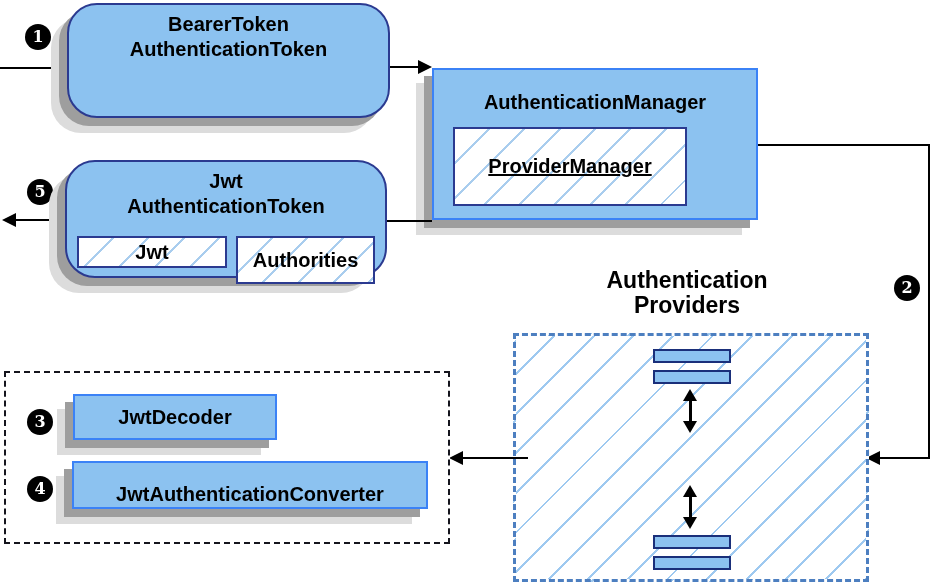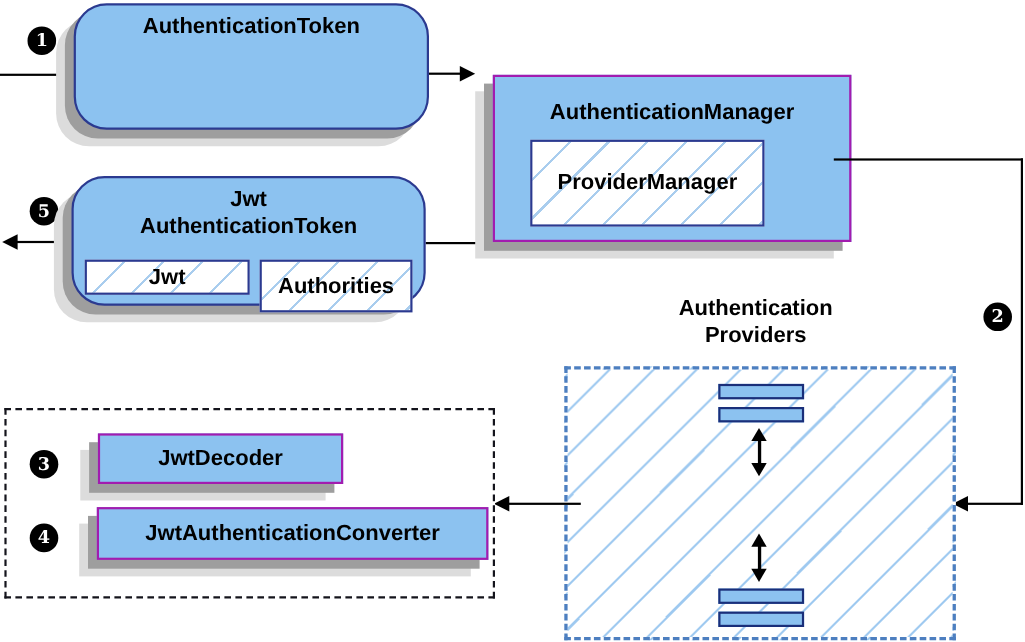--- a/index.html
+++ b/index.html
@@ -3,21 +3,21 @@
 <meta charset="utf-8">
 <style>
   html,body{margin:0;padding:0;background:#fff;}
   #stage{
     position:relative;width:932px;height:584px;background:#ffffff;overflow:hidden;
     font-family:"Liberation Sans","DejaVu Sans",sans-serif;color:#000;
   }
   
   .node{position:absolute;box-sizing:border-box;background:#8cc2f0;}
   .rounded{border:2.5px solid #2b3a90;border-radius:30px;}
-  .rect{border:2px solid #a21caf;margin-left:16px;}
+  .rect{border:2px solid #3b82f6;}
   .shadow{box-shadow:-8px 8px 0 0 #9e9e9e,-16px 15px 0 0 #dcdcdc;}
   .title{font-weight:bold;font-size:20px;line-height:25px;text-align:center;}
   .chip{
     position:absolute;box-sizing:border-box;border:2px solid #2b3a90;
     background-color:#fff;
     background-image:repeating-linear-gradient(135deg,rgba(0,0,0,0) 0px,rgba(0,0,0,0) 23px,#a9cdee 23px,#a9cdee 25px);
     font-weight:bold;font-size:20px;text-align:center;
     display:flex;align-items:center;justify-content:center;
   }
   .hatch-big{
@@ -34,43 +34,44 @@
   .ah-down{border-left:7px solid transparent;border-right:7px solid transparent;border-top:12px solid #000;}
   
   .badge{
     position:absolute;width:26px;height:26px;border-radius:50%;background:#000;color:#fff;
     font-weight:bold;font-size:16px;line-height:26px;text-align:center;
     font-family:"DejaVu Serif","Liberation Serif",serif;
   }
   
   .dash-blue{position:absolute;box-sizing:border-box;border:3px dashed #4d7fc0;}
   .dash-black{position:absolute;box-sizing:border-box;border:2px dashed #14141c;background:#fff;}
-  .group-label{position:absolute;font-weight:bold;font-size:20px;line-height:25px;text-align:center;}
+  .group-label{position:absolute;font-weight:bold;font-size:23px;line-height:25px;text-align:center;}
   .bar{position:absolute;box-sizing:border-box;background:#8cc2f0;border:2px solid #1a2f7a;}
 </style>
 </head>
 <body>
 
 <div id="stage">
 
   <div class="badge" style="left:25px;top:24px;">1</div>
   <div class="hline" style="left:0;top:67px;width:67px;"></div>
 
   <div class="node rounded shadow" style="left:67px;top:3px;width:323px;height:115px;">
     <div class="title" style="padding-top:7px;">
+      <div>BearerToken</div>
       <div>AuthenticationToken</div>
     </div>
   </div>
 
   <div class="hline" style="left:390px;top:66px;width:30px;"></div>
   <div class="ah ah-right" style="left:418px;top:60px;"></div>
 
   <div class="node rect shadow" style="left:432px;top:68px;width:326px;height:152px;">
     <div class="title" style="padding-top:20px;">AuthenticationManager</div>
-    <div class="chip" style="left:32px;top:57px;width:213px;height:79px;">ProviderManager</div>
+    <div class="chip" style="left:19px;top:57px;width:234px;height:79px;text-decoration:underline;">ProviderManager</div>
   </div>
 
   <div class="hline" style="left:758px;top:144px;width:172px;"></div>
   <div class="vline" style="left:928px;top:144px;height:315px;"></div>
   <div class="hline" style="left:878px;top:457px;width:52px;"></div>
   <div class="ah ah-left" style="left:866px;top:451px;"></div>
   <div class="badge" style="left:894px;top:275px;">2</div>
 
   <div class="hline" style="left:387px;top:220px;width:45px;"></div>
 
@@ -108,22 +109,22 @@
 
   <div class="bar" style="left:653px;top:535px;width:78px;height:14px;"></div>
   <div class="bar" style="left:653px;top:556px;width:78px;height:14px;"></div>
 
   <div class="hline" style="left:461px;top:457px;width:67px;"></div>
   <div class="ah ah-left" style="left:449px;top:451px;"></div>
 
   <div class="dash-black" style="left:4px;top:371px;width:446px;height:173px;"></div>
 
   <div class="badge" style="left:27px;top:409px;">3</div>
-  <div class="node rect shadow" style="left:73px;top:394px;width:223px;height:46px;display:flex;align-items:center;justify-content:center;">
+  <div class="node rect shadow" style="left:73px;top:394px;width:204px;height:46px;display:flex;align-items:center;justify-content:center;">
     <span class="title">JwtDecoder</span>
   </div>
 
   <div class="badge" style="left:27px;top:476px;">4</div>
-  <div class="node rect shadow" style="left:72px;top:461px;width:356px;height:48px;display:flex;align-items:center;justify-content:center;">
+  <div class="node rect shadow" style="left:72px;top:461px;width:356px;height:48px;display:flex;align-items:flex-end;justify-content:center;">
     <span class="title">JwtAuthenticationConverter</span>
   </div>
 
 </div>
 
 </body></html>

